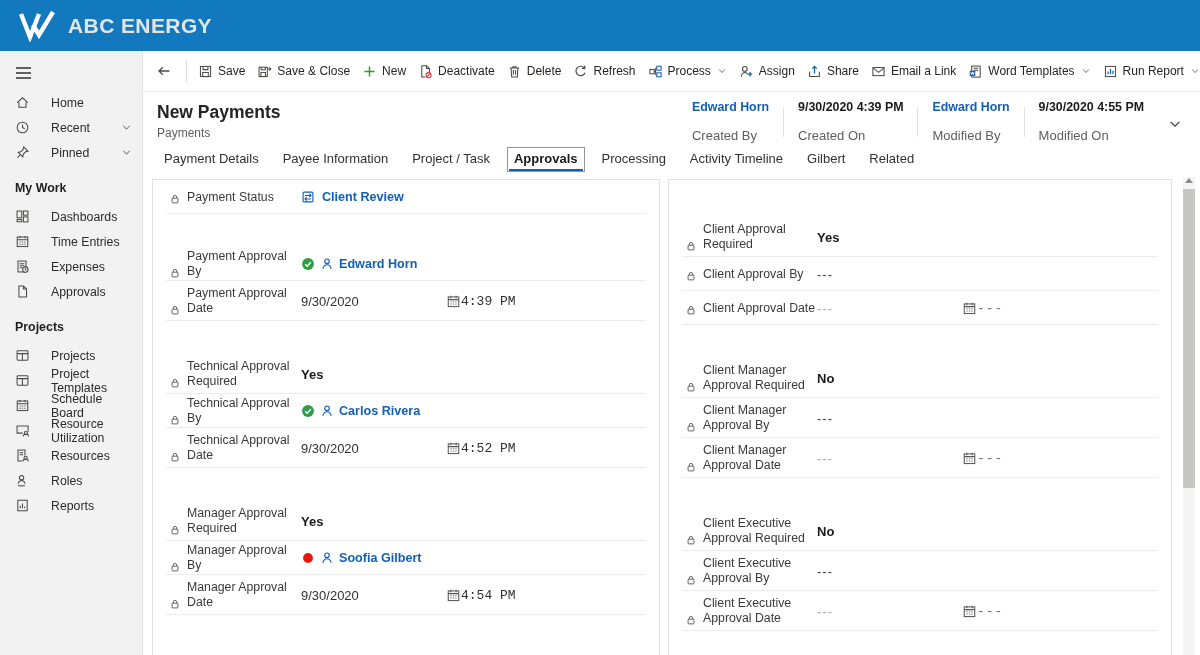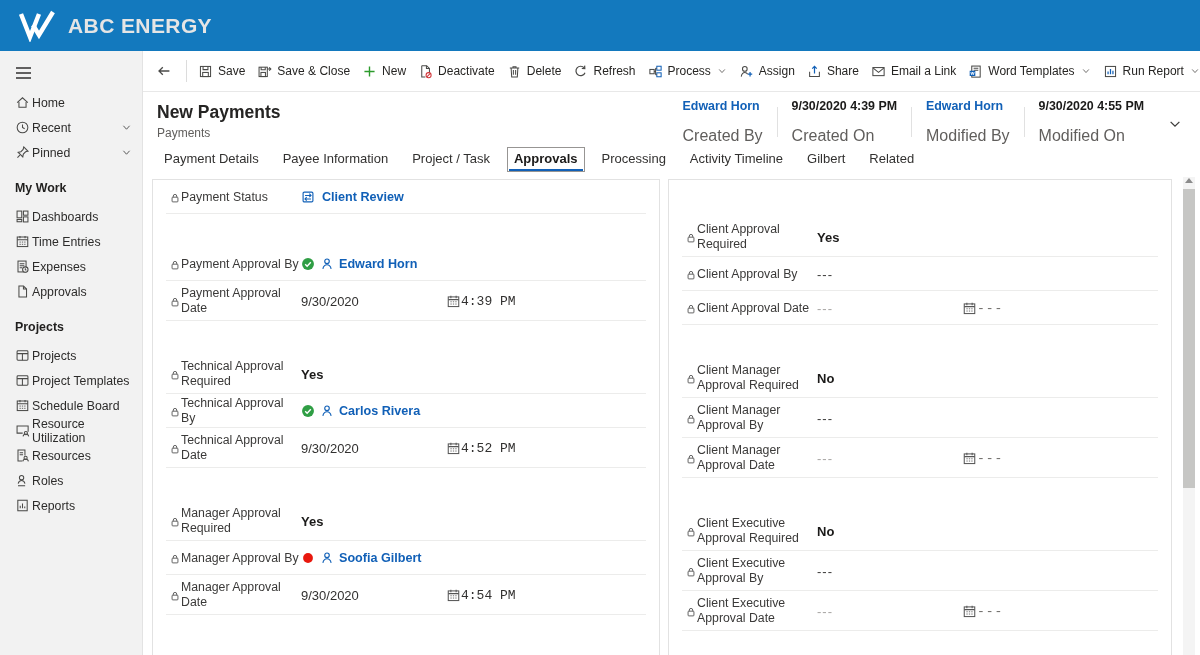--- a/index.html
+++ b/index.html
@@ -8,59 +8,59 @@
   .app{width:1200px;height:655px;position:relative;display:flex;flex-direction:column;}
   
   .topbar{height:51px;background:#1379be;display:flex;align-items:center;padding-left:18px;gap:12px;flex:none;}
   .logo{width:38px;height:32px;display:block;}
   .brand{color:#e5e5e5;font-size:21px;font-weight:bold;letter-spacing:.4px;}
   
   .shell{flex:1;display:flex;min-height:0;}
   .sidebar{width:143px;flex:none;background:#f2f2f2;border-right:1px solid #e3e3e3;box-sizing:border-box;padding-top:10px;overflow:hidden;}
   .hamburger{padding:5px 0 10px 15px;color:#323130;cursor:pointer;}
   .hamburger .ic{width:17px;height:14px;display:block;}
-  .nav-item{height:25px;display:flex;align-items:center;padding:0 10px 0 15px;gap:2px;font-size:12.3px;color:#2d2c2b;cursor:pointer;}
+  .nav-item{height:25px;display:flex;align-items:center;padding:0 10px 0 15px;gap:21px;font-size:12.3px;color:#2d2c2b;cursor:pointer;}
   .nav-item .ic{width:15px;height:15px;color:#4a4a48;flex:none;}
   .nav-item .chev{width:11px;height:11px;margin-left:auto;color:#555;}
   .nav-group-title{font-size:12.4px;font-weight:700;color:#201f1e;padding:16px 0 9px 15px;}
   .main{flex:1;display:flex;flex-direction:column;position:relative;min-width:0;}
   
   .cmdbar{height:40px;flex:none;border-bottom:1px solid #e8e8e8;display:flex;align-items:center;padding-left:4px;white-space:nowrap;overflow:hidden;}
   .cmd{display:flex;align-items:center;gap:5px;padding:0 6px;height:100%;background:none;border:none;font-family:inherit;font-size:12px;color:#262523;cursor:pointer;}
   .cmd .ic{width:15px;height:15px;flex:none;color:#4a4a48;}
   .cmd .dd{width:10px;height:10px;color:#605e5c;margin-left:1px;}
   .cmd.back{padding:0 9px;color:#323130;}
   .cmd.back .ic{width:16px;height:16px;}
   .vsep{width:1px;height:22px;background:#dcdcdc;margin:0 5px;flex:none;}
   
   .rec-header{height:49px;flex:none;display:flex;align-items:center;padding:8px 10px 0 14px;box-sizing:border-box;}
   .title{font-size:17.5px;font-weight:600;color:#252423;}
   .subtitle{font-size:12px;color:#605e5c;margin-top:3px;}
   .hstats{margin-left:auto;display:flex;align-items:center;padding-top:2px;}
   .hstat{padding:0 14px;}
   .hval{font-size:12.4px;font-weight:600;color:#1b1a19;white-space:nowrap;}
   .hval.link{color:#1160b7;cursor:pointer;}
-  .hlab{font-size:16px;color:#605e5c;margin-top:14px;}
+  .hlab{font-size:13px;color:#605e5c;margin-top:14px;}
   .vbar{width:1px;height:30px;background:#e1e1e1;flex:none;}
   .hchev{width:14px;height:14px;color:#3b3a39;margin:6px 8px 0 10px;cursor:pointer;flex:none;}
   
   .tabs{height:36px;flex:none;display:flex;align-items:center;padding-left:9px;}
   .tab{background:none;border:1px solid transparent;font-family:inherit;font-size:13px;color:#323130;padding:3px 6px 5px;margin:0 5px;cursor:pointer;position:relative;}
   .tab.active{font-weight:700;color:#1b1a19;border-color:#979593;}
   .tab.active::after{content:'';position:absolute;left:1px;right:1px;bottom:0;height:2px;background:#1160b7;}
   
   .content{flex:1;position:relative;background:#fff;overflow:hidden;}
   .card{position:absolute;top:2px;height:600px;background:#fff;border:1px solid #e2e2e2;box-sizing:border-box;overflow:hidden;}
   .card.left{left:9px;width:508px;}
   .card.right{left:525px;width:504px;}
   .frow{display:flex;align-items:center;min-height:34px;position:relative;}
   .frow.two{min-height:40px;}
   .frow::after{content:'';position:absolute;left:13px;right:13px;bottom:0;height:1px;background:#ececeb;}
   .frow.nodiv::after{display:none;}
-  .flabel{width:148px;flex:none;display:flex;align-items:center;padding-left:16px;box-sizing:border-box;}
+  .flabel{width:148px;flex:none;display:flex;align-items:flex-end;gap:6px;padding-left:16px;box-sizing:border-box;}
   .flabel .lock{width:12px;height:12px;color:#444;margin-top:1px;flex:none;}
   .ltext{font-size:12.3px;color:#3b3a39;line-height:15px;}
   .fvalue{flex:1;display:flex;align-items:center;font-size:13px;min-width:0;}
   .val-bold{font-weight:700;color:#1b1a19;}
   .val-dash{color:#3b3a39;letter-spacing:1px;}
   .link-val{color:#1160b7;font-weight:600;font-size:12.6px;cursor:pointer;}
   .stat{width:14px;height:14px;color:#1160b7;margin-right:7px;flex:none;}
   .pres{width:14px;height:14px;margin-right:5px;flex:none;}
   .pers{width:14px;height:14px;color:#1160b7;margin-right:5px;flex:none;}
   .dateval{width:145px;color:#323130;flex:none;}

